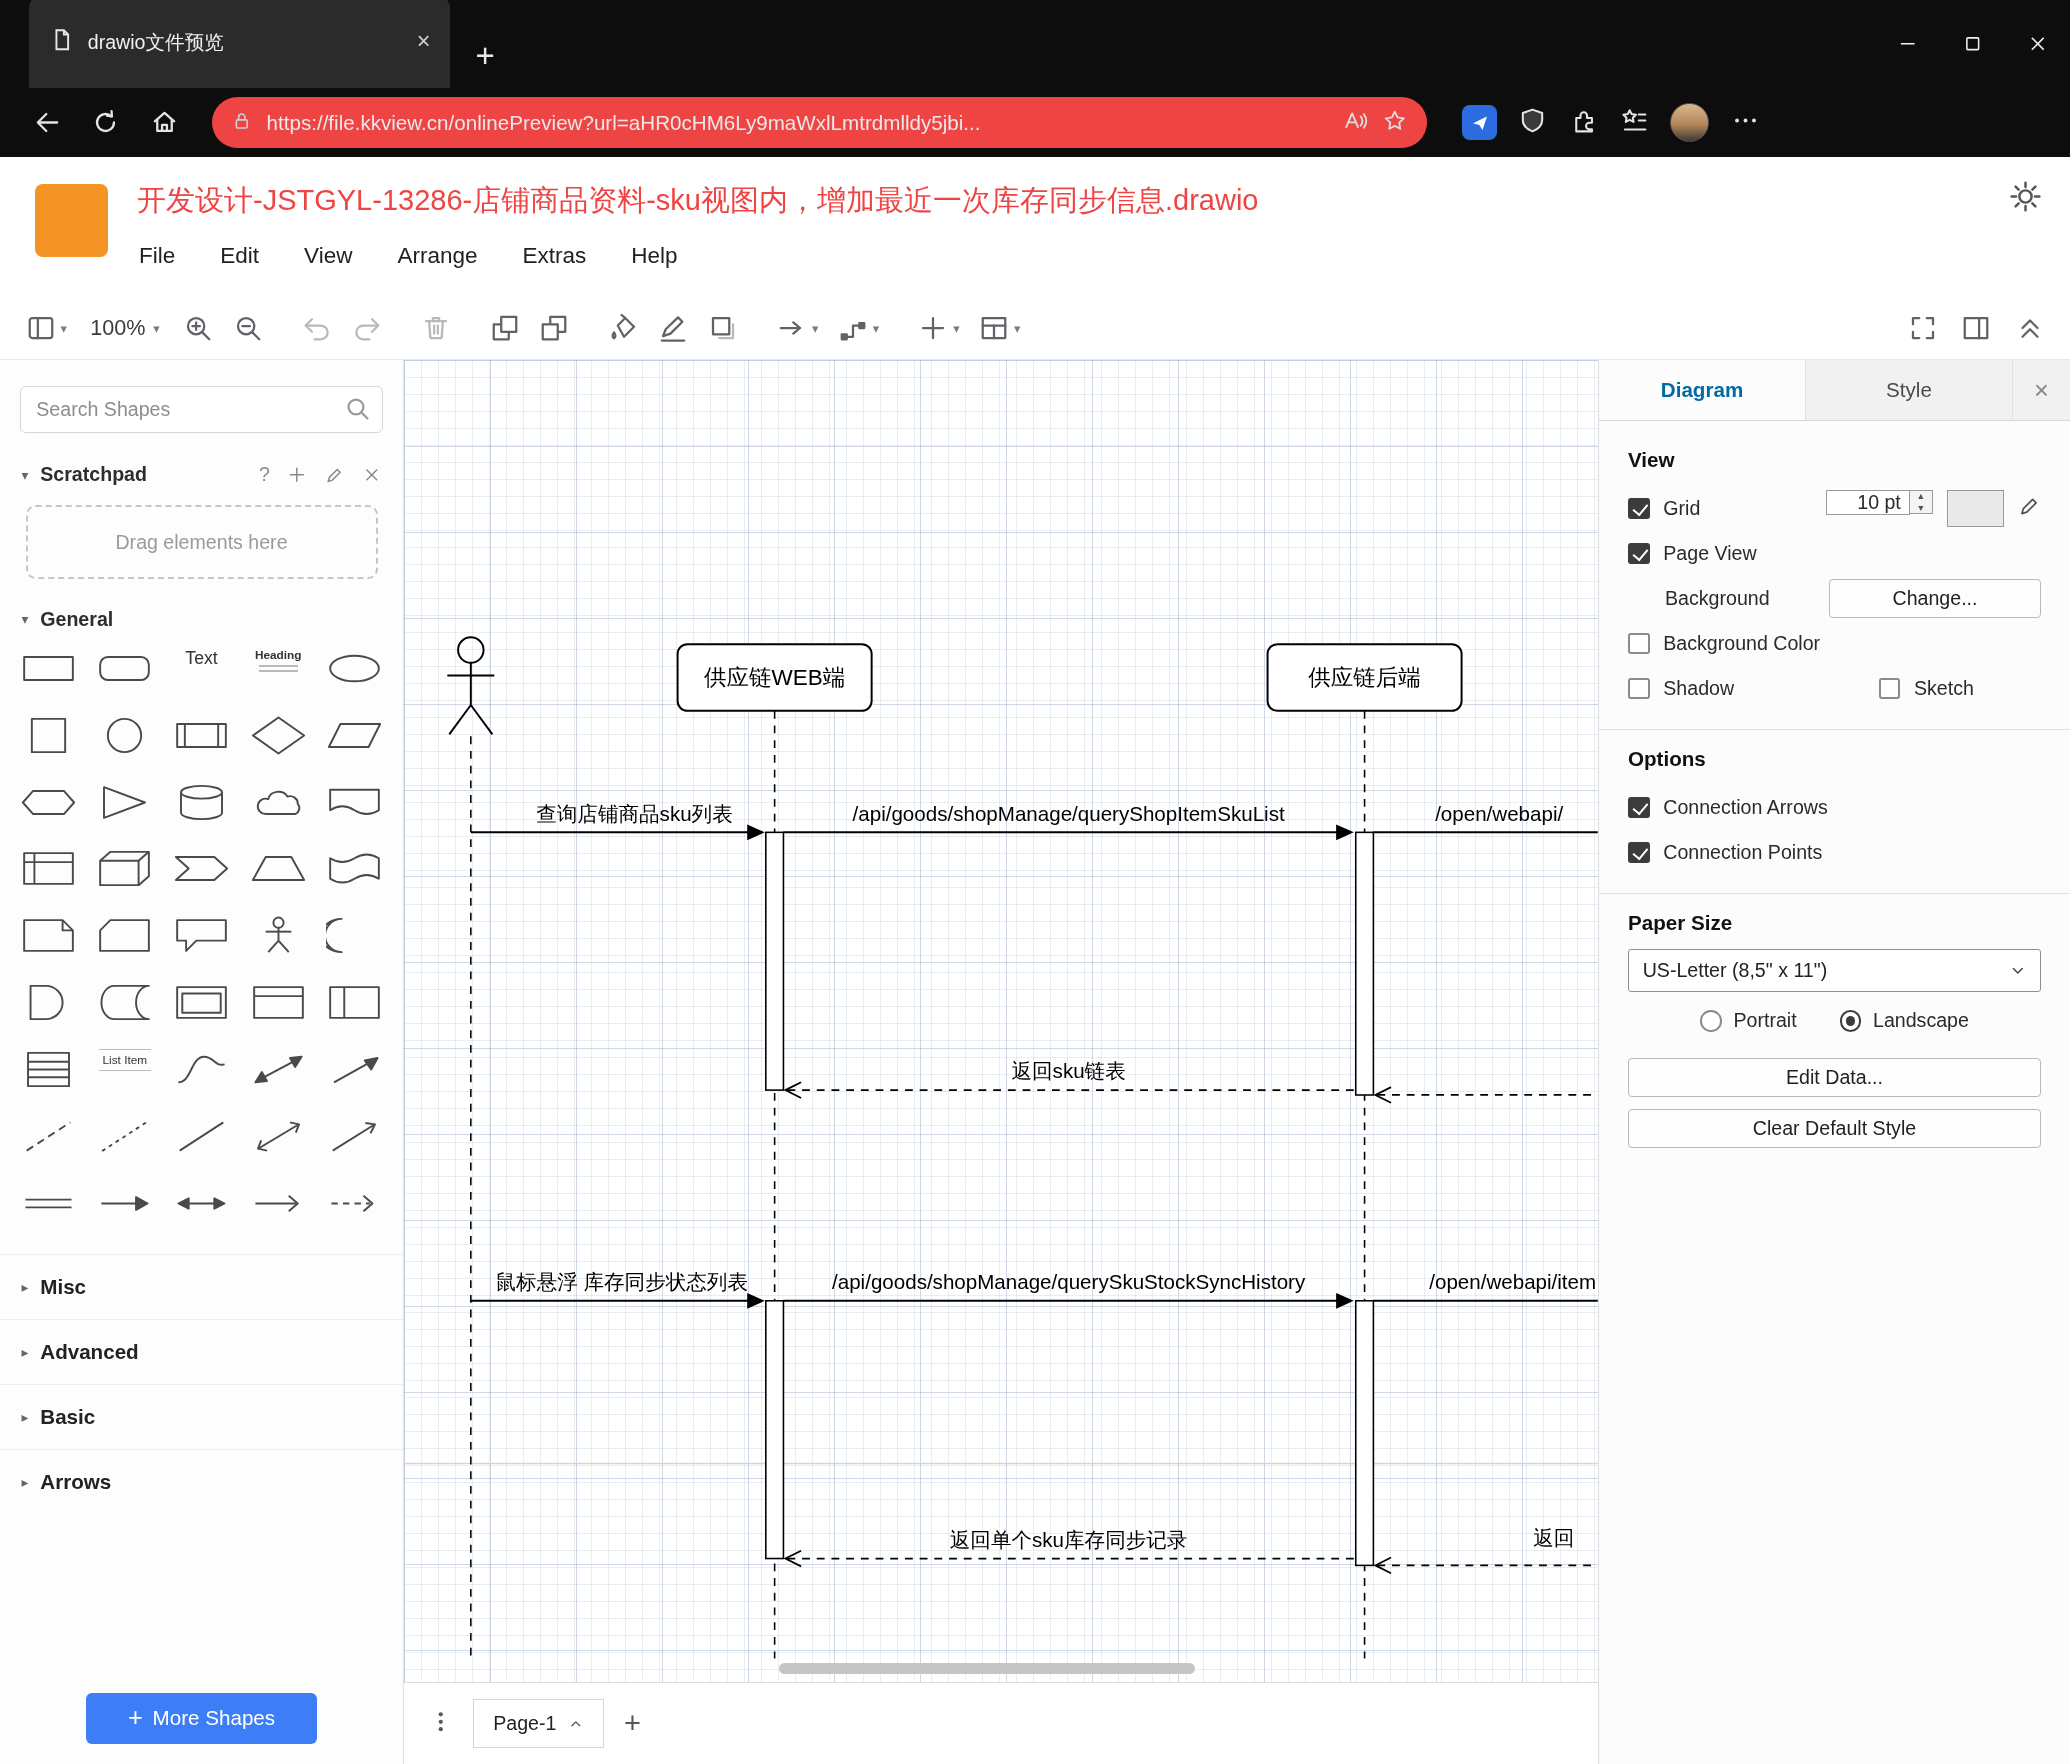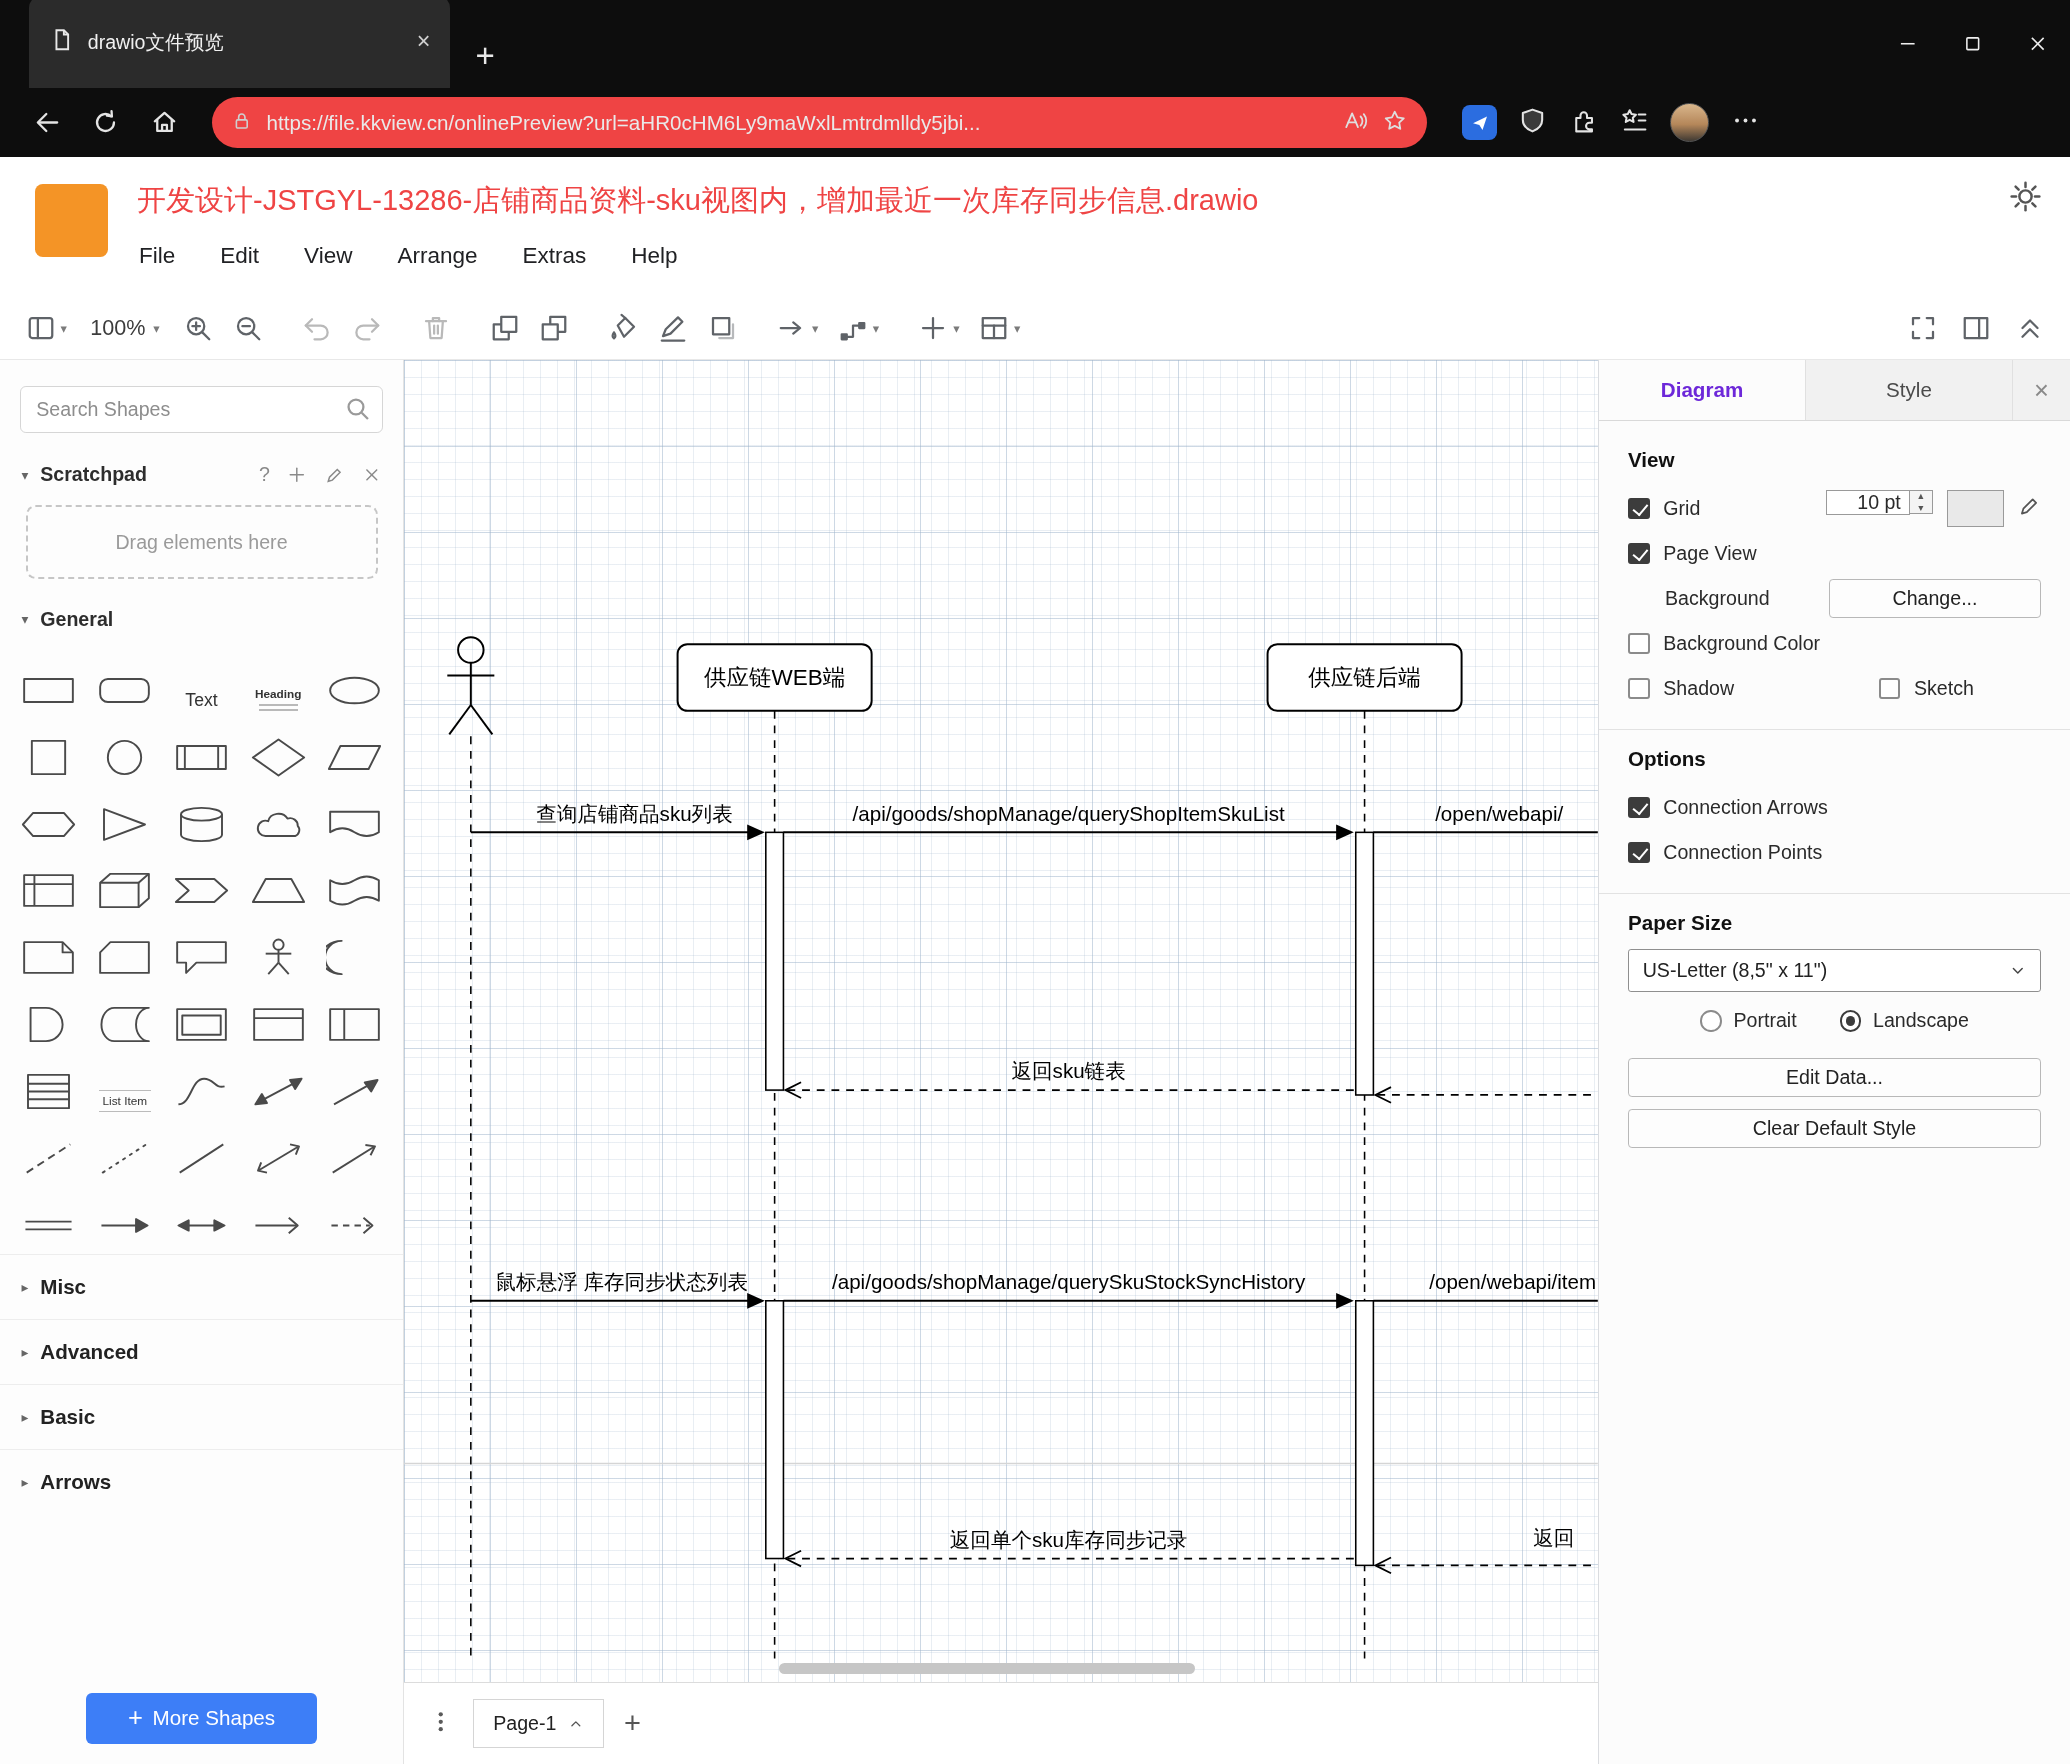--- a/index.html
+++ b/index.html
@@ -57,21 +57,21 @@
   .searchwrap input{width:100%;height:47px;border:1px solid #d6d6d6;border-radius:5.9px;padding:0 45px 0 15.7px;font-size:19.6px;color:#333;background:#fff;outline:none;font-family:inherit}
   .searchwrap input::placeholder{color:#8d8d8d}
   .searchwrap .mag{position:absolute;right:11.8px;top:9.8px}
   .searchwrap .mag svg{width:27.4px;height:27.4px;stroke:#9a9a9a;fill:none;stroke-width:2}
   .sechead{height:53px;display:flex;align-items:center;padding:0 21.6px;gap:11.8px;font-size:19.6px;font-weight:600;color:#2d2d2d}
   .sechead .car{font-size:13.7px;color:#666}
   .scratchicons{margin-left:auto;display:flex;align-items:center;gap:17.6px;color:#8a8a8a;font-size:19.6px;font-weight:400}
   .scratchicons svg{width:19.6px;height:19.6px;stroke:#8a8a8a;fill:none;stroke-width:1.8;stroke-linecap:round}
   .dropzone{margin:3.9px 25.5px 13.7px;height:74px;border:2px dashed #c6c6c6;border-radius:9.8px;display:flex;align-items:center;justify-content:center;font-size:19.6px;color:#9a9a9a}
   .shapegrid{display:grid;grid-template-columns:repeat(5,1fr);padding:2px 9.8px 7.8px;row-gap:3.9px;flex:none}
-  .shape-cell{height:63px;display:flex;align-items:flex-end;justify-content:center;border-radius:5.9px}
+  .shape-cell{height:63px;display:flex;align-items:flex-start;justify-content:center;border-radius:5.9px}
   .shape-svg{width:57px;height:41px;stroke:#4a4a4a;stroke-width:1.5;fill:none;stroke-linejoin:round}
   .shape-text-lg{font-size:17.6px;color:#333}
   .shape-heading{display:flex;flex-direction:column;align-items:center;gap:2.9px}
   .shape-heading b{font-size:11.8px;color:#333}
   .shape-heading i{display:block;width:39px;height:2px;background:#b9b9b9}
   .shape-listitem{font-size:11.8px;color:#333;border-top:1px solid #bbb;border-bottom:1px solid #bbb;padding:2.9px 3.9px}
   .collsec{height:65px;border-top:1px solid #ededed;display:flex;align-items:center;padding:0 21.6px;gap:11.8px;font-size:20.6px;font-weight:700;color:#222}
   .collsec .car{font-size:13.7px;color:#666;font-weight:400}
   .sidefooter{margin-top:auto;height:92px;display:flex;align-items:center;justify-content:center}
   .moreshapes{width:231px;height:51px;border:none;border-radius:5.9px;color:#fff;font-size:20.6px;display:flex;align-items:center;justify-content:center;gap:9.8px;font-family:inherit}
@@ -91,21 +91,21 @@
   .pagebar{height:82px;background:#fff;border-top:1px solid #dcdcdc;display:flex;align-items:center;padding:0 23.5px;gap:19.6px}
   .pagebar .dots svg{width:25.5px;height:25.5px;fill:#5a5a5a}
   .pagetab{height:49px;border:1px solid #d5d5d5;background:#fff;display:flex;align-items:center;gap:11.8px;padding:0 19.6px;font-size:19.6px;color:#222}
   .pagetab svg{width:15.7px;height:15.7px;stroke:#555;fill:none;stroke-width:2;stroke-linecap:round;stroke-linejoin:round}
   .addpage{font-size:29px;color:#555;line-height:1}
 
   
   .fpanel{width:472px;border-left:1px solid #dadce0;background:#fcfcfc;display:flex;flex-direction:column}
   .ftabs{height:61px;display:flex;border-bottom:1px solid #d9d9d9;background:#f1f1f1;flex:none}
   .ftab{flex:1;display:flex;align-items:center;justify-content:center;font-size:20.6px;color:#4a4a4a;border-right:1px solid #e0e0e0}
-  .ftab.active{background:#fcfcfc;color:#6d28d9;font-weight:700}
+  .ftab.active{background:#fcfcfc;color:#0369a1;font-weight:700}
   .fclose{width:57px;display:flex;align-items:center;justify-content:center;color:#8a8a8a;font-size:25.5px}
   .fcontent{padding:23.5px 29px;font-size:19.6px;color:#2a2a2a}
   .fheading{font-weight:700;font-size:20.6px;color:#111;margin:3.9px 0 13.7px}
   .frow{display:flex;align-items:center;min-height:45px;gap:13.7px}
   .frow .spacer{flex:1}
   .cb{width:21.6px;height:21.6px;border:2px solid #8b8b8b;border-radius:2.9px;background:#fff;position:relative;flex:none}
   .cb.on{background:#3c3c3c;border-color:#3c3c3c}
   .cb.on::after{content:"";position:absolute;left:5.9px;top:1px;width:6.9px;height:11.8px;border:solid #fff;border-width:0 2.9px 2.9px 0;transform:rotate(40deg)}
   .radio{width:21.6px;height:21.6px;border:2px solid #8b8b8b;border-radius:50%;background:#fff;position:relative;flex:none}
   .radio.on{border-color:#3c3c3c}

